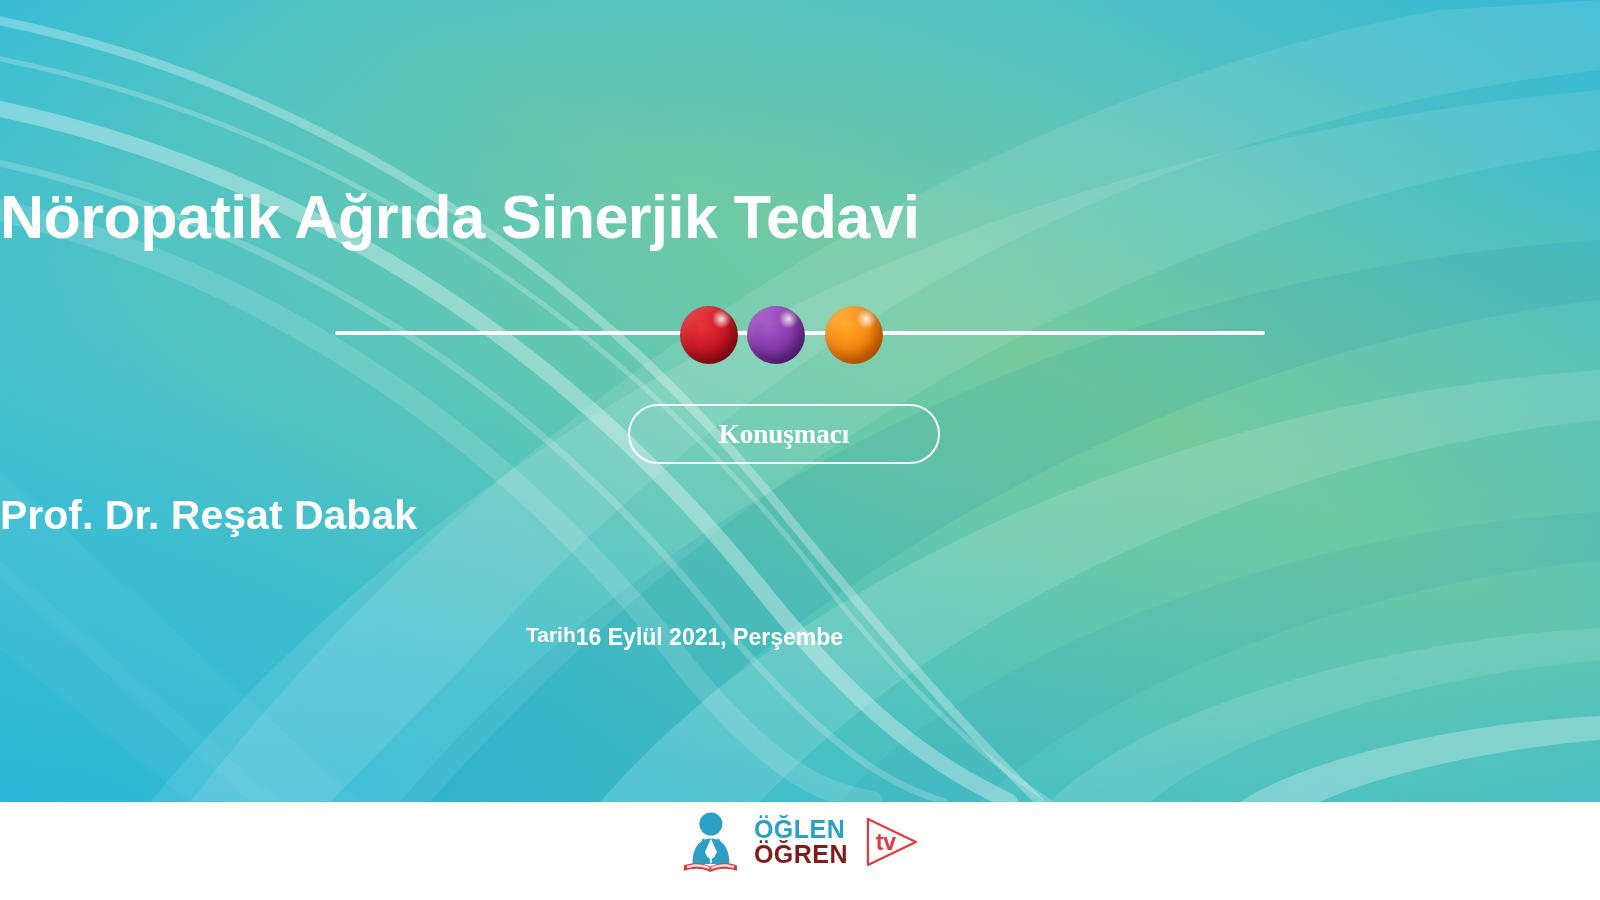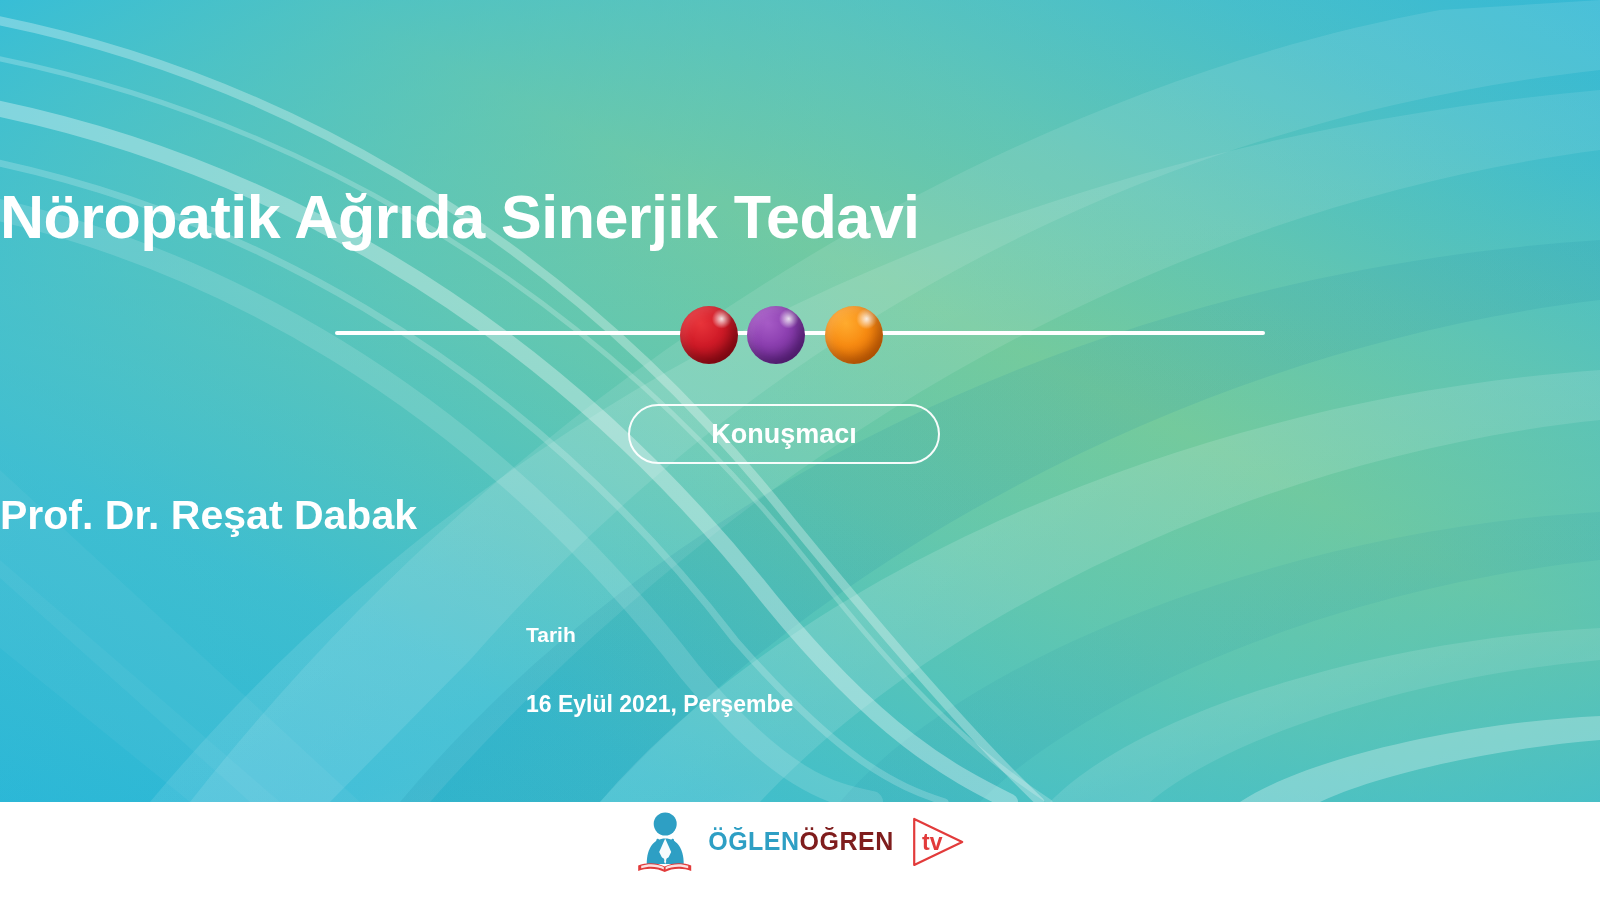--- a/index.html
+++ b/index.html
@@ -49,20 +49,21 @@
     top: 806px;
     transform: translateX(-50%);
     display: flex;
     align-items: center;
     gap: 8px;
     height: 72px;
   }
   #logo-mark { display:block; }
   #logo-words {
     display: flex;
+    flex-direction: column;
     justify-content: center;
     line-height: 1.02;
   }
   .logo-word {
     font-size: 25px;
     font-weight: 700;
     letter-spacing: 0.5px;
     font-family: "Liberation Sans", sans-serif;
   }
   #logo-word-top { color: #2E9FC4; }
@@ -148,21 +149,21 @@
     border-radius: 32px;
     box-sizing: border-box;
     display: flex;
     align-items: center;
     justify-content: center;
   }
   #speaker-pill-label {
     color: #ffffff;
     font-size: 27px;
     font-weight: 700;
-    font-family: Liberation Sans, sans-serif;
+    font-family: Liberation Serif, serif;
   }
 
   #speaker-name {
     position: absolute;
     left: 0;
     top: 492px;
     width: 1600px;
     color: #ffffff;
     font-size: 41px;
     font-weight: 700;
@@ -171,21 +172,21 @@
   }
 
   
   #meta {
     position: absolute;
     left: 526px;
     top: 620px;
     display: flex;
     gap: 0;
   }
-  .meta-col { display: flex; flex-direction: column; gap: 37px; }
+  .meta-col { display: flex; flex-direction: row; }
   #meta-date-col { width: 374px; }
   .meta-label {
     color: #ffffff;
     font-size: 21px;
     font-weight: 700;
     line-height: 1.45;
     font-family: "Liberation Sans", sans-serif;
   }
   .meta-value {
     color: #ffffff;

